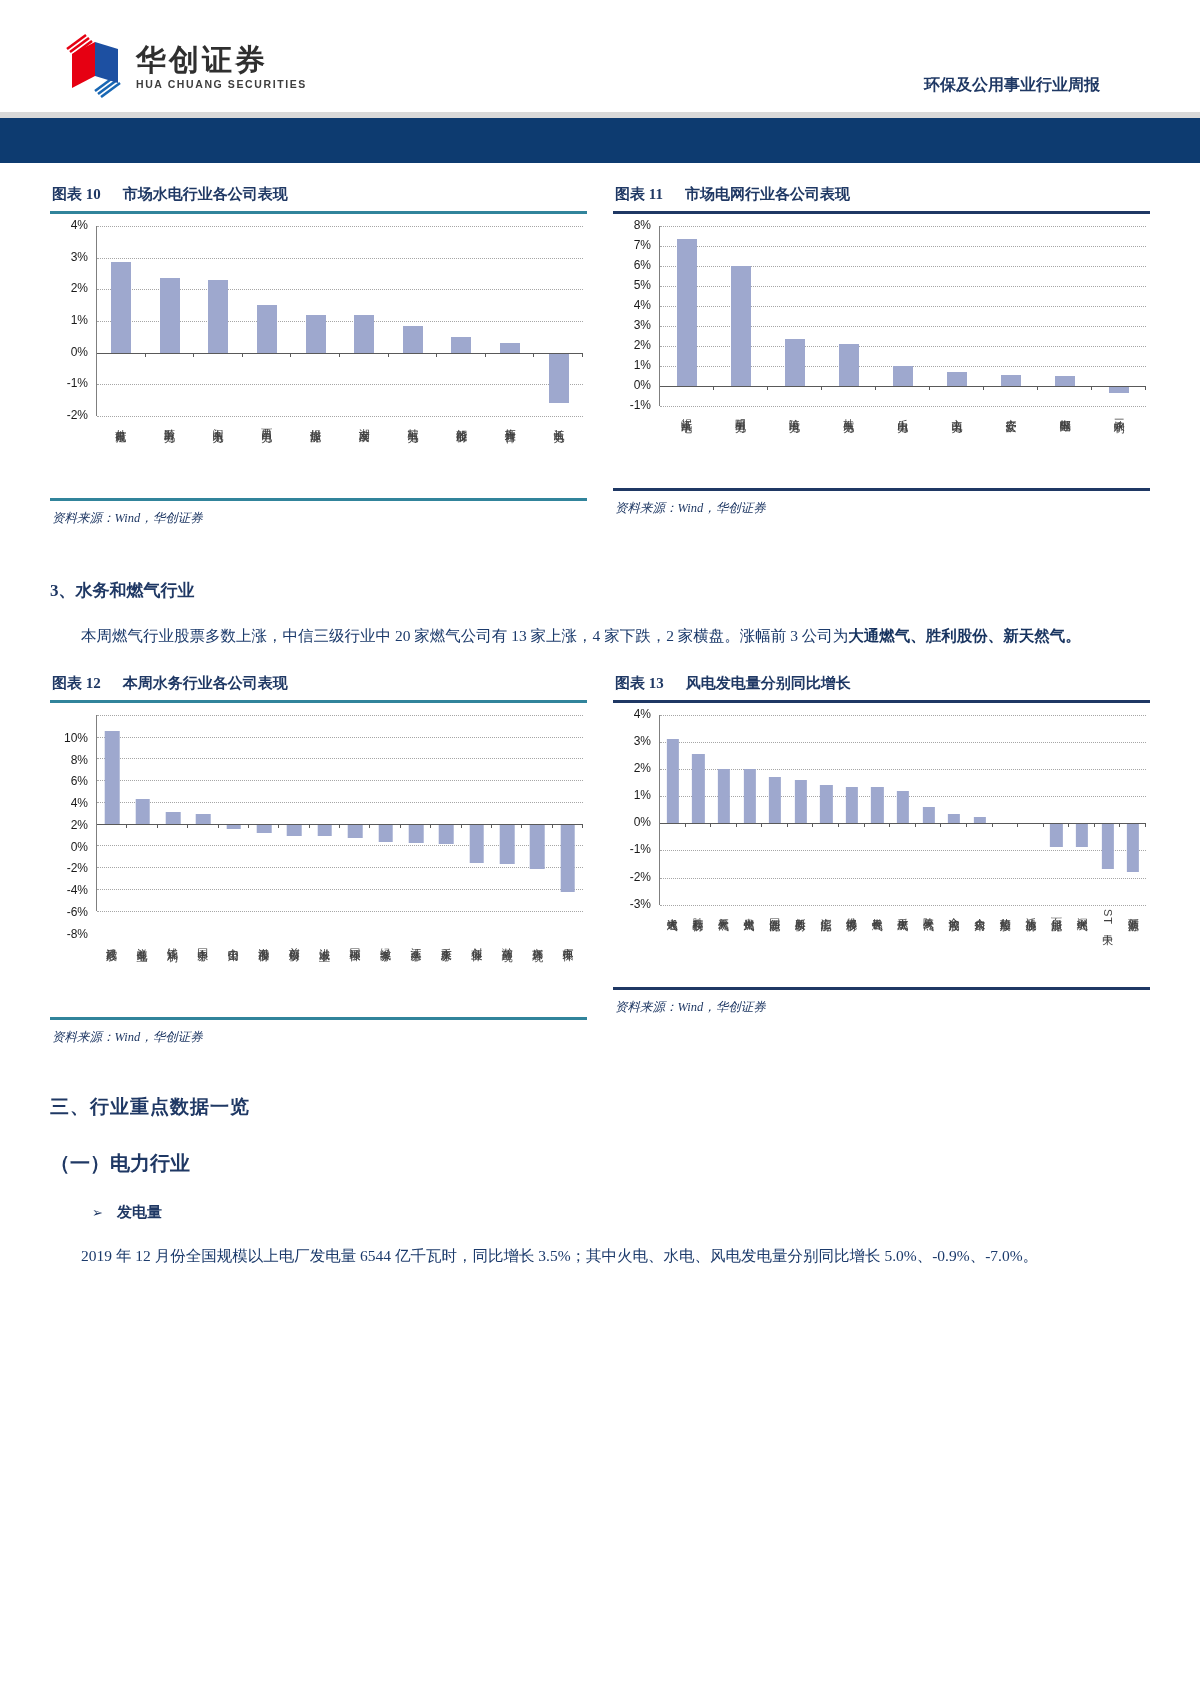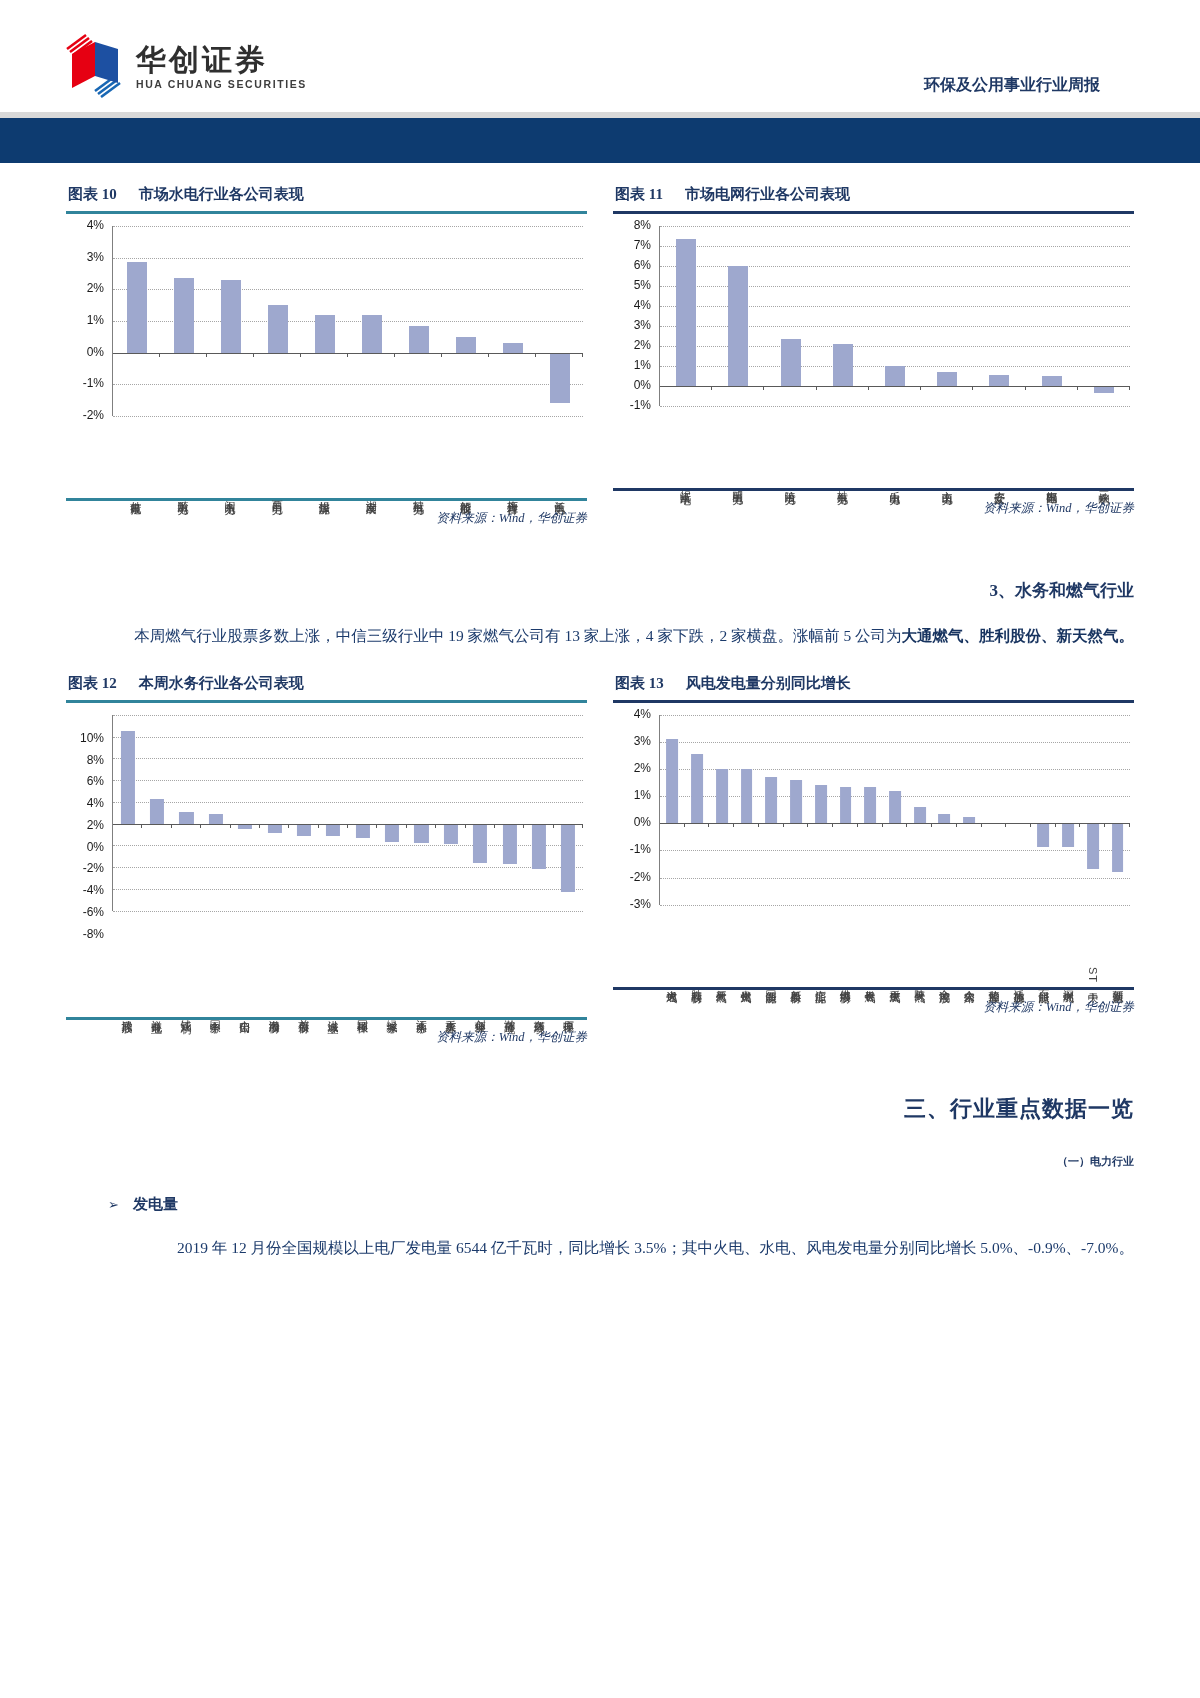--- a/index.html
+++ b/index.html
@@ -11,21 +11,21 @@
   }
   
   .header { height:112px; display:flex; justify-content:space-between; align-items:flex-end; padding:0 100px 10px 66px; }
   .brand { display:flex; align-items:center; gap:12px; }
   .brand-text .cn { font-family:"Liberation Sans", sans-serif; font-size:30px; font-weight:bold; color:#2f2f2f; letter-spacing:3px; line-height:1.05; }
   .brand-text .en { font-family:"Liberation Sans", sans-serif; font-size:10.5px; font-weight:bold; color:#3d3d3d; letter-spacing:1.6px; margin-top:3px; }
   .report-title { font-size:16px; font-weight:bold; color:#1f3864; padding-bottom:6px; }
   .gray-strip { height:6px; background:#d9d9d9; }
   .navy-band { height:45px; background:#0d3b70; }
   
-  .content { padding:0 66px;text-align:right; }
+  .content { padding:0 50px; }
   .fig-row { display:flex; gap:26px; margin-top:20px; }
   .fig { flex:1 1 0; min-width:0; }
   .fig-title { display:flex; align-items:baseline; gap:22px; font-size:15px; font-weight:bold; color:#1f3864; padding:2px 0 7px 2px; }
   .fig-rule { height:3px; background:#31849b; }
   .chart { padding:12px 4px 2px 0; font-family:"Liberation Sans", sans-serif; }
   .crow { display:flex; }
   .ycol { width:46px; flex:none; position:relative; }
   .ylab { position:absolute; right:8px; font-size:12px; color:#1a1a1a; white-space:nowrap; }
   .plot { flex:1; position:relative; border-left:1px solid #7f7f7f; }
   .gl { position:absolute; left:0; right:0; height:0; border-top:1px dotted #a6a6a6; }
@@ -35,22 +35,22 @@
   .bar { position:absolute; left:50%; transform:translateX(-50%); width:48%; max-width:20px; background:#9ea8ce; }
   .tick { position:absolute; right:0; top:0; width:1px; height:4px; background:#595959; }
   .xrow { flex:1; display:flex; padding-top:4px; }
   .xcell { flex:1 1 0; display:flex; justify-content:center; min-width:0; }
   .xlab { writing-mode:vertical-rl; text-orientation:mixed; font-size:11px; line-height:1.15; color:#3f3f3f; height:76px; letter-spacing:1px; }
   .fig-source { font-size:12.5px; font-style:italic; color:#1f3864; padding:9px 0 2px 2px; }
   
   .h-sec3 { margin-top:50px; font-size:17px; font-weight:bold; color:#1f3864; }
   .para { margin-top:18px; font-size:15.5px; line-height:2.05; color:#1b3a6b; text-indent:2em; }
   .para b { color:#17335f; }
-  .h-sec-main { margin-top:46px; font-size:22px; font-weight:bold; color:#1f3864; letter-spacing:1px; }
-  .h-sub { margin-top:30px; font-size:11px; font-weight:bold; color:#1f3864; }
+  .h-sec-main { margin-top:46px; font-size:19px; font-weight:bold; color:#1f3864; letter-spacing:1px; }
+  .h-sub { margin-top:30px; font-size:20px; font-weight:bold; color:#1f3864; }
   .h-bullet { margin-top:26px; padding-left:42px; font-size:15px; font-weight:bold; color:#1f3864; display:flex; align-items:center; gap:14px; }
   .arrow-icon { font-size:13px; color:#1f3864; font-family:"DejaVu Sans", sans-serif; }
   
   .footer { position:absolute; top:1596px; left:56px; right:56px; border-top:3px solid #17406f; }
   .footer-row { display:flex; justify-content:space-between; align-items:flex-start; padding-top:9px; }
   .footer-left { font-size:12px; color:#1f3864; }
   .footer-page { font-size:13px; color:#1f3864; }
 </style>
 </head>
 <body>
@@ -299,21 +299,21 @@
                 </div>
               </div>
             </div>
           </div>
         <div class="fig-rule" style="background: rgb(31, 56, 100);"></div>
         <div class="fig-source">资料来源：Wind，华创证券</div>
       </div>
     </div>
 
     <div class="h-sec3">3、水务和燃气行业</div>
-    <p class="para"><span>本周燃气行业股票多数上涨，中信三级行业中 19 家燃气公司有 13 家上涨，4 家下跌，2 家横盘。涨幅前 5 公司为</span><b>大通燃气、胜利股份、新天然气。</b></p>
+    <p class="para"><span>本周燃气行业股票多数上涨，中信三级行业中 20 家燃气公司有 13 家上涨，4 家下跌，2 家横盘。涨幅前 3 公司为</span><b>大通燃气、胜利股份、新天然气。</b></p>
 
     <div class="fig-row">
       <div class="fig">
         <div class="fig-title">
           <span>图表 12</span>
           <span>本周水务行业各公司表现</span>
         </div>
         <div class="fig-rule" style="background: rgb(49, 132, 155);"></div>
         <div class="chart">
             <div class="crow">

